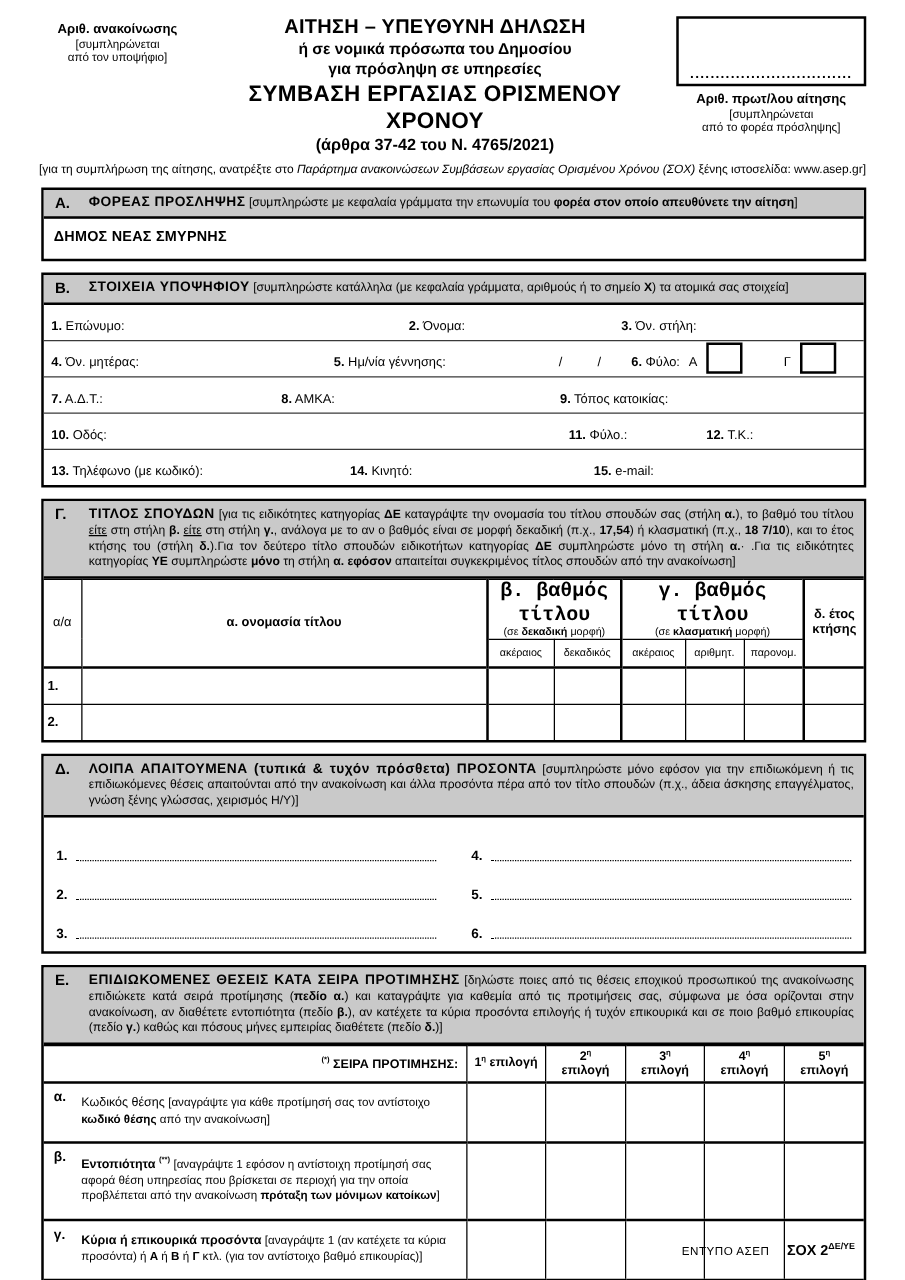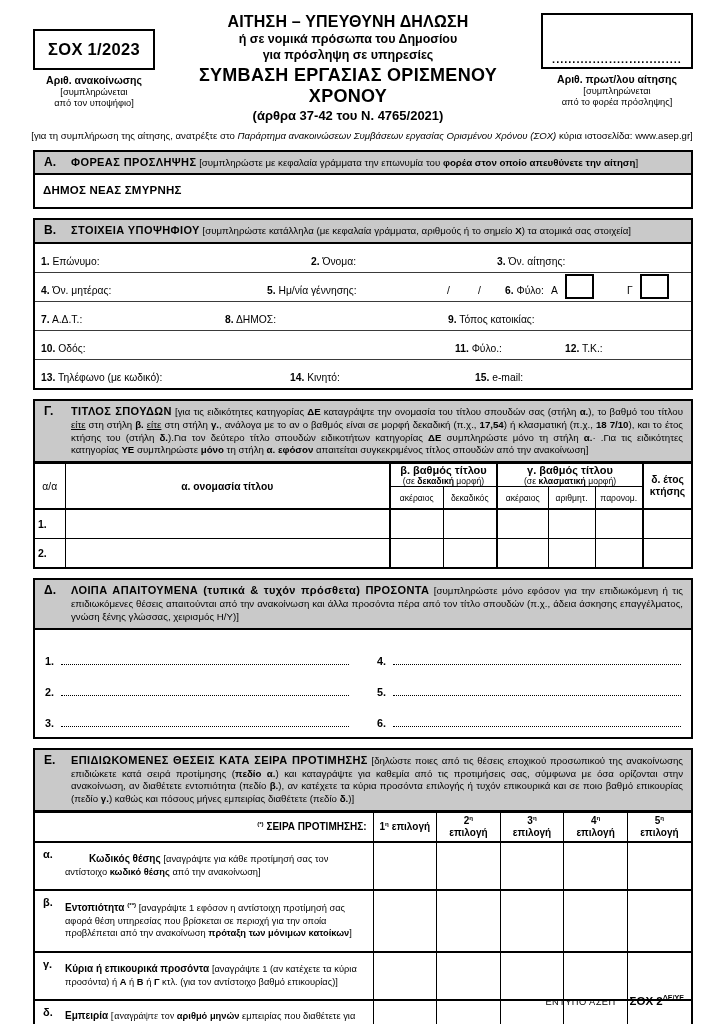--- a/index.html
+++ b/index.html
@@ -40,21 +40,21 @@
 
   
   table{border-collapse:collapse;width:100%;table-layout:fixed;}
   td{border:1px solid #000;padding:0 3px;vertical-align:middle;}
   .bl2{border-left:2px solid #000;}
   .bt2{border-top:2px solid #000;}
 
   
   .gtable td{text-align:center;}
   .gtable .gh1 td{font-size:10.3px;}
-  .grp-t{font-weight:bold;font-size:11px;line-height:1.15;}
+  .grp-t{font-weight:bold;font-size:16px;line-height:1.15;font-family:Liberation Mono, monospace;}
   .grp-s{font-size:8.6px;line-height:1.1;}
   .c-aa{font-size:9.5px;text-align:center;}
   .c-name{font-weight:bold;font-size:10.3px;}
   .c-d{font-weight:bold;font-size:10.3px;line-height:1.2;}
   .sub{font-size:8.6px;height:21px;}
   .gbody td{height:28px;}
   .rnum{font-weight:bold;font-size:10.5px;text-align:left !important;}
 
   
   .d-body{padding:6px 10px 8px;}
@@ -74,83 +74,82 @@
   .footer-left{font-size:9.3px;letter-spacing:0.4px;}
   .footer-right{font-weight:bold;font-size:11.5px;margin-left:14px;}
 </style>
 </head>
 <body>
 
 <div class="page">
 
   <div class="header">
     <div class="hcol-left">
-      <div class="code-box">ΣΟΧ 1/2023</div>
       <div class="cap-b">Αριθ. ανακοίνωσης</div>
       <div class="cap-s">[συμπληρώνεται</div>
       <div class="cap-s">από τον υποψήφιο]</div>
     </div>
     <div class="hcol-center">
       <div class="t1">ΑΙΤΗΣΗ – ΥΠΕΥΘΥΝΗ ΔΗΛΩΣΗ</div>
       <div class="t2">ή σε νομικά πρόσωπα του Δημοσίου</div>
       <div class="t2">για πρόσληψη σε υπηρεσίες</div>
       <div class="t5">ΣΥΜΒΑΣΗ ΕΡΓΑΣΙΑΣ ΟΡΙΣΜΕΝΟΥ ΧΡΟΝΟΥ</div>
       <div class="t6">(άρθρα 37-42 του Ν. 4765/2021)</div>
     </div>
     <div class="hcol-right">
       <div class="proto-box">
           <span>................................</span>
         </div>
       <div class="cap-b">Αριθ. πρωτ/λου αίτησης</div>
       <div class="cap-s">[συμπληρώνεται</div>
       <div class="cap-s">από το φορέα πρόσληψης]</div>
     </div>
   </div>
-  <div class="note"><span>[για τη συμπλήρωση της αίτησης, ανατρέξτε στο </span><span style="font-style: italic;">Παράρτημα ανακοινώσεων Συμβάσεων εργασίας Ορισμένου Χρόνου (ΣΟΧ)</span><span> κύρια ιστοσελίδα: www.asep.gr]</span></div>
+  <div class="note"><span>[για τη συμπλήρωση της αίτησης, ανατρέξτε στο </span><span style="font-style: italic;">Παράρτημα ανακοινώσεων Συμβάσεων εργασίας Ορισμένου Χρόνου (ΣΟΧ)</span><span> ξένης ιστοσελίδα: www.asep.gr]</span></div>
 
   <div class="sec">
     <div class="sec-head">
       <span class="sec-id">Α.</span><span class="sec-title">ΦΟΡΕΑΣ ΠΡΟΣΛΗΨΗΣ</span><span class="sec-hint"><span> [συμπληρώστε με κεφαλαία γράμματα την επωνυμία του </span><span style="font-weight: bold;">φορέα στον οποίο απευθύνετε την αίτηση</span><span>]</span></span>
     </div>
     <div class="a-value">ΔΗΜΟΣ ΝΕΑΣ ΣΜΥΡΝΗΣ</div>
   </div>
 
   <div class="sec">
     <div class="sec-head">
       <span class="sec-id">Β.</span><span class="sec-title">ΣΤΟΙΧΕΙΑ ΥΠΟΨΗΦΙΟΥ</span><span class="sec-hint"><span> [συμπληρώστε κατάλληλα (με κεφαλαία γράμματα, αριθμούς ή το σημείο </span><span style="font-weight: bold;">Χ</span><span>) τα ατομικά σας στοιχεία]</span></span>
     </div>
     <div class="b-row">
       <span class="bl" style="left:6px"><span class="fnum">1.</span> <span>Επώνυμο:</span></span>
-      <span class="bl" style="left:276px"><span class="fnum">2.</span> <span>Όνομα:</span></span>
-      <span class="bl" style="left:462px"><span class="fnum">3.</span> <span>Όν. αίτησης:</span></span>
+      <span class="bl" style="left:292px"><span class="fnum">2.</span> <span>Όνομα:</span></span>
+      <span class="bl" style="left:462px"><span class="fnum">3.</span> <span>Όν. στήλη:</span></span>
     </div>
     <div class="b-row">
       <span class="bl" style="left:6px"><span class="fnum">4.</span> <span>Όν. μητέρας:</span></span>
       <span class="bl" style="left:232px"><span class="fnum">5.</span> <span>Ημ/νία γέννησης:</span></span>
       <span class="bl" style="left:412px">/</span>
       <span class="bl" style="left:443px">/</span>
       <span class="bl" style="left:470px"><span class="fnum">6.</span> <span>Φύλο:</span></span>
       <span class="bl" style="left:516px">Α</span>
       <span class="sex-box" style="left:530px"></span>
       <span class="bl" style="left:592px">Γ</span>
       <span class="sex-box" style="left:605px"></span>
     </div>
     <div class="b-row">
       <span class="bl" style="left:6px"><span class="fnum">7.</span> <span>Α.Δ.Τ.:</span></span>
-      <span class="bl" style="left:190px"><span class="fnum">8.</span> <span>ΔΗΜΟΣ:</span></span>
+      <span class="bl" style="left:190px"><span class="fnum">8.</span> <span>ΑΜΚΑ:</span></span>
       <span class="bl" style="left:413px"><span class="fnum">9.</span> <span>Τόπος κατοικίας:</span></span>
     </div>
     <div class="b-row">
       <span class="bl" style="left:6px"><span class="fnum">10.</span> <span>Οδός:</span></span>
       <span class="bl" style="left:420px"><span class="fnum">11.</span> <span>Φύλο.:</span></span>
       <span class="bl" style="left:530px"><span class="fnum">12.</span> <span>Τ.Κ.:</span></span>
     </div>
     <div class="b-row last">
       <span class="bl" style="left:6px"><span class="fnum">13.</span> <span>Τηλέφωνο (με κωδικό):</span></span>
-      <span class="bl" style="left:255px"><span class="fnum">14.</span> <span>Κινητό:</span></span>
+      <span class="bl" style="left:245px"><span class="fnum">14.</span> <span>Κινητό:</span></span>
       <span class="bl" style="left:440px"><span class="fnum">15.</span> <span>e-mail:</span></span>
     </div>
   </div>
 
   <div class="sec">
     <div class="sec-head">
       <span class="sec-id">Γ.</span><span class="sec-title">ΤΙΤΛΟΣ ΣΠΟΥΔΩΝ</span><span class="sec-hint"><span> [για τις ειδικότητες κατηγορίας </span><span style="font-weight: bold;">ΔΕ</span><span> καταγράψτε την ονομασία του τίτλου σπουδών σας (στήλη </span><span style="font-weight: bold;">α.</span><span>), το βαθμό του τίτλου </span><span style="text-decoration: underline;">είτε</span><span> στη στήλη </span><span style="font-weight: bold;">β.</span><span> </span><span style="text-decoration: underline;">είτε</span><span> στη στήλη </span><span style="font-weight: bold;">γ.</span><span>, ανάλογα με το αν ο βαθμός είναι σε μορφή δεκαδική (π.χ., </span><span style="font-weight: bold;">17,54</span><span>) ή κλασματική (π.χ., </span><span style="font-weight: bold;">18 7/10</span><span>), και το έτος κτήσης του (στήλη </span><span style="font-weight: bold;">δ.</span><span>).Για τον δεύτερο τίτλο σπουδών ειδικοτήτων κατηγορίας </span><span style="font-weight: bold;">ΔΕ</span><span> συμπληρώστε μόνο τη στήλη </span><span style="font-weight: bold;">α.</span><span>· .Για τις ειδικότητες κατηγορίας </span><span style="font-weight: bold;">ΥΕ</span><span> συμπληρώστε </span><span style="font-weight: bold;">μόνο</span><span> τη στήλη </span><span style="font-weight: bold;">α. εφόσον</span><span> απαιτείται συγκεκριμένος τίτλος σπουδών από την ανακοίνωση]</span></span>
     </div>
     <table class="gtable" style="border:none;">
       <colgroup>
@@ -258,21 +257,21 @@
       <tbody>
           <tr class="e-head">
         <td class="e-corner" style="border-left:none;"><sup style="font-weight: bold;">(*)</sup><span style="font-weight: bold;"> ΣΕΙΡΑ ΠΡΟΤΙΜΗΣΗΣ:</span></td>
         <td class="e-choice"><span style="font-weight: bold;">1</span><sup style="font-weight: bold;">η</sup><span style="font-weight: bold;"> επιλογή</span></td>
         <td class="e-choice"><span style="font-weight: bold;">2</span><sup style="font-weight: bold;">η</sup><br><span style="font-weight: bold;">επιλογή</span></td>
         <td class="e-choice"><span style="font-weight: bold;">3</span><sup style="font-weight: bold;">η</sup><br><span style="font-weight: bold;">επιλογή</span></td>
         <td class="e-choice"><span style="font-weight: bold;">4</span><sup style="font-weight: bold;">η</sup><br><span style="font-weight: bold;">επιλογή</span></td>
         <td class="e-choice" style="border-right:none;"><span style="font-weight: bold;">5</span><sup style="font-weight: bold;">η</sup><br><span style="font-weight: bold;">επιλογή</span></td>
       </tr>
       <tr style="height:48px;">
-        <td class="e-desc bt2" style="border-left:none;"><span class="e-id">α.</span><span><span style="font-weight: bold; margin-left: 24px;">Κωδικός θέσης </span><span style="font-size: 9.3px;">[αναγράψτε για κάθε προτίμησή σας τον αντίστοιχο </span><span style="font-weight: bold; font-size: 9.3px;">κωδικό θέσης</span><span style="font-size: 9.3px;"> από την ανακοίνωση]</span></span></td>
+        <td class="e-desc bt2" style="border-left:none;"><span class="e-id">α.</span><span><span style="font-weight: normal;">Κωδικός θέσης </span><span style="font-size: 9.3px;">[αναγράψτε για κάθε προτίμησή σας τον αντίστοιχο </span><span style="font-weight: bold; font-size: 9.3px;">κωδικό θέσης</span><span style="font-size: 9.3px;"> από την ανακοίνωση]</span></span></td>
         <td class="bt2"></td>
         <td class="bt2"></td>
         <td class="bt2"></td>
         <td class="bt2"></td>
         <td class="bt2" style="border-right:none;"></td>
       </tr>
       <tr style="height:62px;">
         <td class="e-desc bt2" style="border-left:none;"><span class="e-id">β.</span><span><span style="font-weight: bold;">Εντοπιότητα </span><sup style="font-weight: bold;">(**)</sup><span style="font-size: 9.3px;"> [αναγράψτε 1 εφόσον η αντίστοιχη προτίμησή σας αφορά θέση υπηρεσίας που βρίσκεται σε περιοχή για την οποία προβλέπεται από την ανακοίνωση </span><span style="font-weight: bold; font-size: 9.3px;">πρόταξη των μόνιμων κατοίκων</span><span style="font-size: 9.3px;">]</span></span></td>
         <td class="bt2"></td>
         <td class="bt2"></td>

